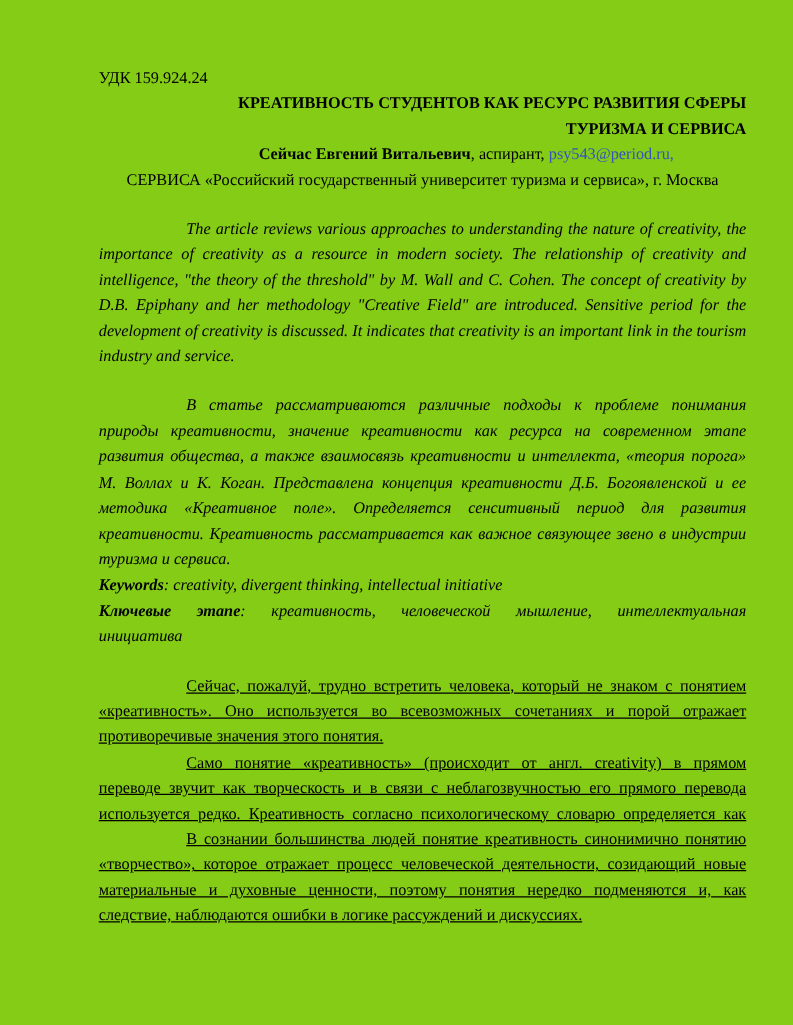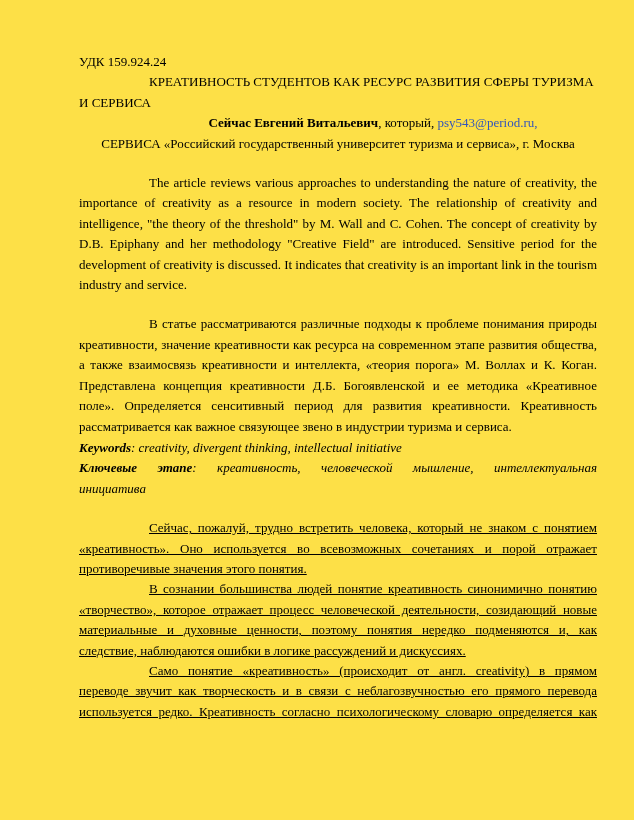--- a/index.html
+++ b/index.html
@@ -5,56 +5,57 @@
   html, body {
     margin: 0;
     padding: 0;
     background: #ffffff;
   }
   .page {
     position: relative;
     box-sizing: border-box;
     width: 634px;
     height: 820px;
-    background: #fde047;
+    background: #84cc16;
     padding: 52px 37px 0 79px;
     font-family: "Liberation Serif", "DejaVu Serif", serif;
     font-size: 13px;
     line-height: 20.4px;
     color: #000000;
     overflow: hidden;
   }
   .udc {
     text-align: left;
     margin: 0;
   }
   .title {
     margin: 0;
     font-size: 13px;
-    font-weight: normal;
-    text-align: left;
+    font-weight: bold;
+    text-align: right;
     text-indent: 70px;
     line-height: 20.4px;
   }
   .author-line {
     text-align: center;
     text-indent: 70px;
     margin: 0;
   }
   .author-name {
     font-weight: bold;
   }
   .affil {
     text-align: center;
     margin: 0;
   }
   .abstract {
     margin: 19px 0 0 0;
     text-align: justify;
     text-indent: 70px;
+    font-style: italic;
   }
   .kw-block {
     margin-top: 1px;
     font-style: italic;
   }
   .kw-line {
     text-align: left;
   }
   .kw-line-stretch {
     text-align: justify;
@@ -86,33 +87,33 @@
 </style>
 </head>
 <body>
 
 <div class="page">
 
   <div class="udc">УДК 159.924.24</div>
 
   <h1 class="title">КРЕАТИВНОСТЬ СТУДЕНТОВ КАК РЕСУРС РАЗВИТИЯ СФЕРЫ ТУРИЗМА И СЕРВИСА</h1>
 
-  <div class="author-line"><span class="author-name">Сейчас Евгений Витальевич</span><span>, который, </span><a class="email-link">psy543@period.ru</a><span class="email-comma">,</span></div>
+  <div class="author-line"><span class="author-name">Сейчас Евгений Витальевич</span><span>, аспирант, </span><a class="email-link">psy543@period.ru</a><span class="email-comma">,</span></div>
 
   <div class="affil">СЕРВИСА «Российский государственный университет туризма и сервиса», г. Москва</div>
 
   <p class="abstract">The article reviews various approaches to understanding the nature of creativity, the importance of creativity as a resource in modern society. The relationship of creativity and intelligence, "the theory of the threshold" by M. Wall and C. Cohen. The concept of creativity by D.B. Epiphany and her methodology "Creative Field" are introduced. Sensitive period for the development of creativity is discussed. It indicates that creativity is an important link in the tourism industry and service.</p>
 
   <p class="abstract">В статье рассматриваются различные подходы к проблеме понимания природы креативности, значение креативности как ресурса на современном этапе развития общества, а также взаимосвязь креативности и интеллекта, «теория порога» М. Воллах и К. Коган. Представлена концепция креативности Д.Б. Богоявленской и ее методика «Креативное поле». Определяется сенситивный период для развития креативности. Креативность рассматривается как важное связующее звено в индустрии туризма и сервиса.</p>
 
   <div class="kw-block">
     <div class="kw-line"><span class="kw-label">Keywords</span><span>: creativity, divergent thinking, intellectual initiative</span></div>
     <div class="kw-line kw-line-stretch"><span class="kw-label">Ключевые этапе</span><span>: креативность, человеческой мышление, интеллектуальная</span></div>
     <div class="kw-line">инициатива</div>
   </div>
 
   <p class="body-p body-start">Сейчас, пожалуй, трудно встретить человека, который не знаком с понятием «креативность». Оно используется во всевозможных сочетаниях и порой отражает противоречивые значения этого понятия.</p>
 
+  <p class="body-p cut-paragraph">Само понятие «креативность» (происходит от англ. creativity) в прямом переводе звучит как творческость и в связи с неблагозвучностью его прямого перевода используется редко. Креативность согласно психологическому словарю  определяется как</p>
+
   <p class="body-p">В сознании большинства людей понятие креативность синонимично понятию «творчество», которое отражает процесс человеческой деятельности, созидающий новые материальные и духовные ценности, поэтому понятия нередко подменяются и, как следствие, наблюдаются ошибки в логике рассуждений и дискуссиях.</p>
-
-  <p class="body-p cut-paragraph">Само понятие «креативность» (происходит от англ. creativity) в прямом переводе звучит как творческость и в связи с неблагозвучностью его прямого перевода используется редко. Креативность согласно психологическому словарю  определяется как</p>
 
 </div>
 
 </body></html>

